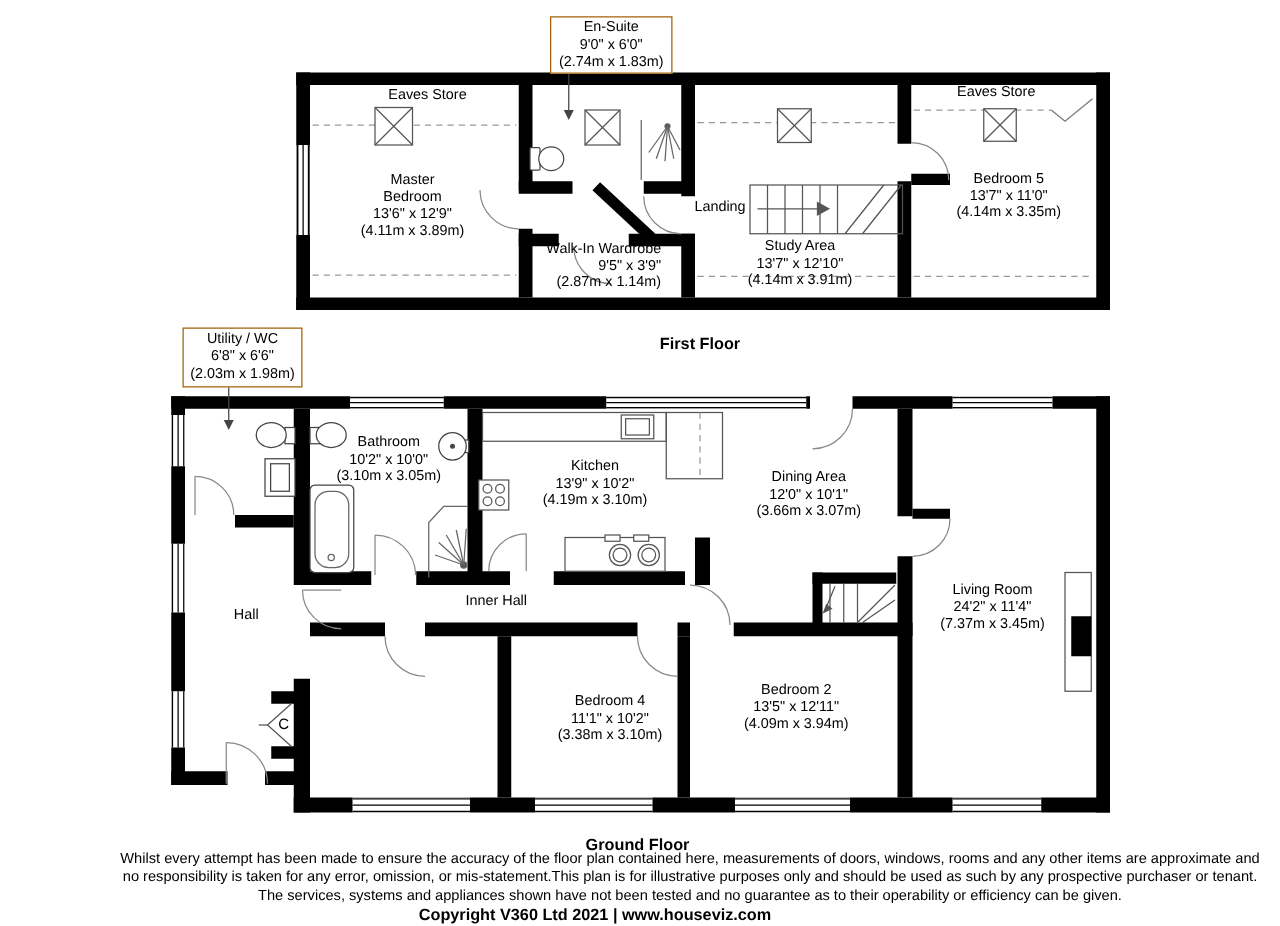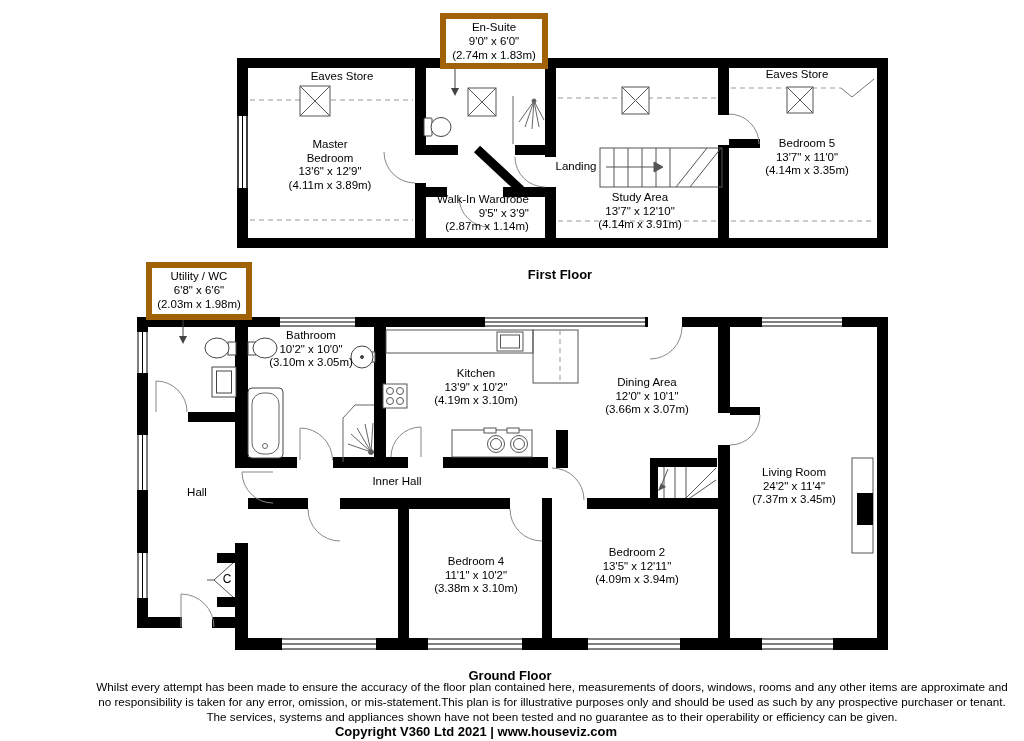--- a/index.html
+++ b/index.html
@@ -1,21 +1,21 @@
 <!DOCTYPE html>
 <html><head>
 <meta charset="utf-8">
 <style>
   html,body{margin:0;padding:0;background:#fff;}
   .canvas{position:relative;width:1024px;height:741px;background:#fff;
           font-family:"Liberation Sans",sans-serif;overflow:hidden;}
   svg.plan{position:absolute;left:0;top:0;}
   .lbl{position:absolute;transform:translateX(-50%);text-align:center;
        font-size:11.5px;line-height:13.5px;color:#000;white-space:nowrap;}
-  .callout{position:absolute;background:#fff;border:6px solid #a16207;
+  .callout{position:absolute;background:#fff;border:1px solid #a16207;
            text-align:center;font-size:11.5px;line-height:14px;padding-top:1px;z-index:2;}
   .floor-title{position:absolute;transform:translateX(-50%);font-weight:bold;
                font-size:13px;color:#000;white-space:nowrap;margin-top:10px;}
   .closet-c{position:absolute;transform:translateX(-50%);font-size:12px;color:#000;}
   .footer{position:absolute;left:0;width:1024px;text-align:center;
           font-size:11.7px;line-height:15px;color:#000;}
   .copyright{position:absolute;left:0;width:952px;text-align:center;
              font-weight:bold;font-size:13px;color:#000;}
 </style>
 </head>
@@ -336,21 +336,21 @@
 <div class="lbl" style="left:797px;top:68px;">
   <div>Eaves Store</div>
 </div>
 <div class="floor-title" style="left:560px;top:257px;">First Floor</div>
 
 <div class="callout" style="left:146px;top:262px;width:94px;height:45px;">
   <div>Utility / WC</div>
   <div>6'8" x 6'6"</div>
   <div>(2.03m x 1.98m)</div>
 </div>
-<div class="lbl" style="left:311px;top:329px;">
+<div class="lbl" style="left:311px;top:348px;">
   <div>Bathroom</div>
   <div>10'2" x 10'0"</div>
   <div>(3.10m x 3.05m)</div>
 </div>
 <div class="lbl" style="left:476px;top:367px;">
   <div>Kitchen</div>
   <div>13'9" x 10'2"</div>
   <div>(4.19m x 3.10m)</div>
 </div>
 <div class="lbl" style="left:647px;top:376px;">
@@ -362,21 +362,21 @@
   <div>Living Room</div>
   <div>24'2" x 11'4"</div>
   <div>(7.37m x 3.45m)</div>
 </div>
 <div class="lbl" style="left:197px;top:486px;">
   <div>Hall</div>
 </div>
 <div class="lbl" style="left:397px;top:475px;">
   <div>Inner Hall</div>
 </div>
-<div class="lbl" style="left:476px;top:555px;text-align:center;">
+<div class="lbl" style="left:488px;top:555px;text-align:center;">
   <div>Bedroom 4</div>
   <div>11'1" x 10'2"</div>
   <div>(3.38m x 3.10m)</div>
 </div>
 <div class="lbl" style="left:637px;top:546px;">
   <div>Bedroom 2</div>
   <div>13'5" x 12'11"</div>
   <div>(4.09m x 3.94m)</div>
 </div>
 <div class="closet-c" style="left:227px;top:572px;">C</div>

